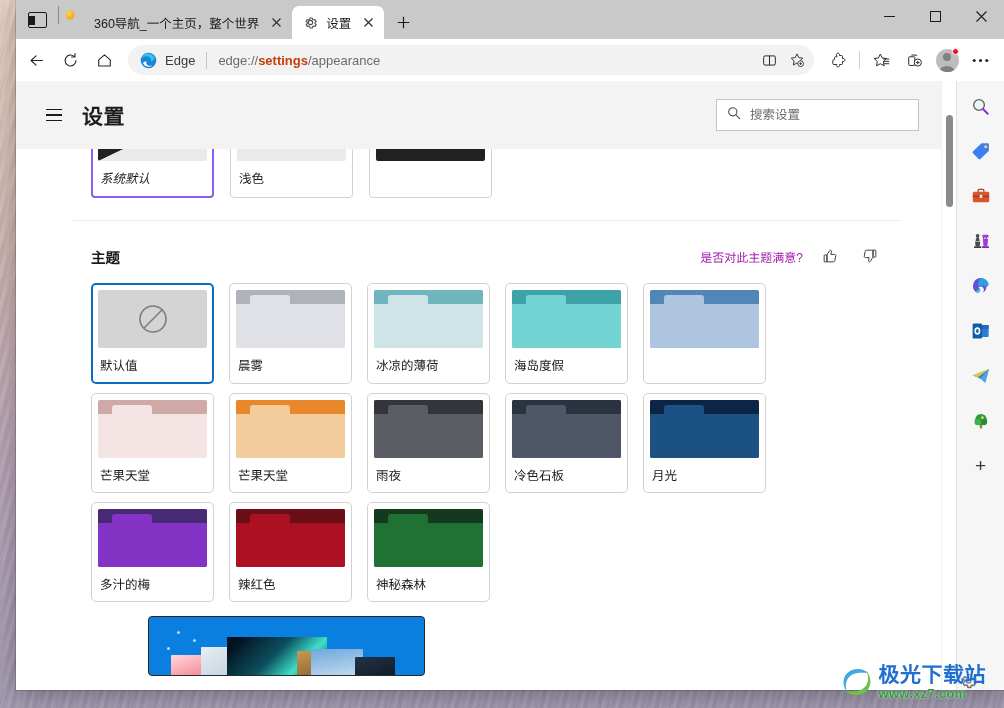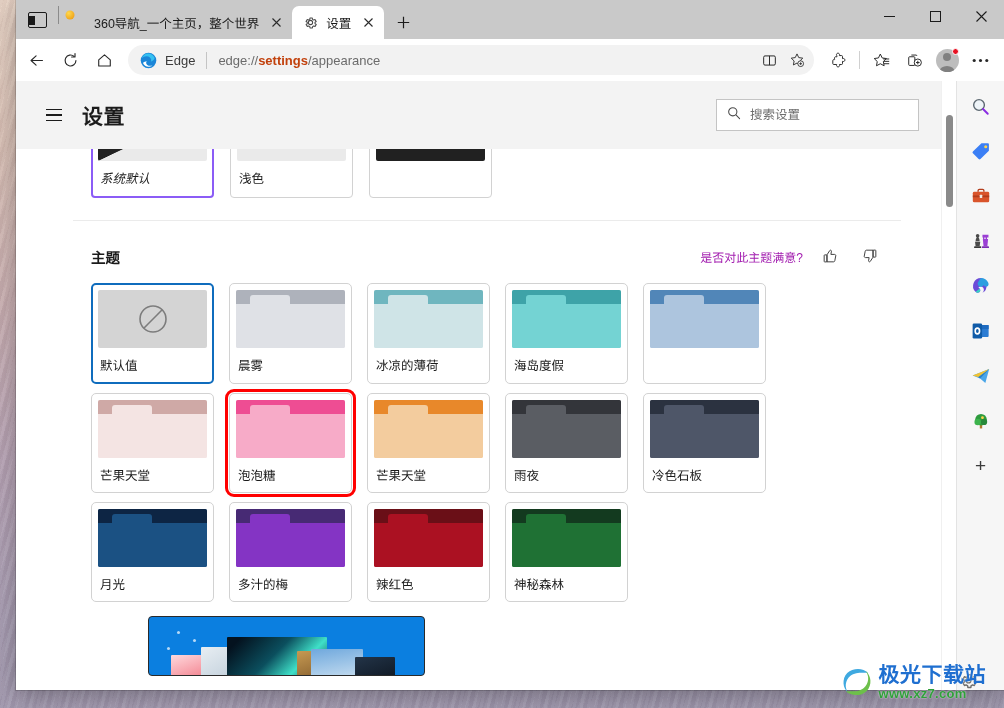--- a/index.html
+++ b/index.html
@@ -610,28 +610,20 @@
                   </div>
                 </div>
                 <div class="theme-card">
                   <div class="theme-preview" style="background: rgb(244, 228, 227);">
                     <span class="pv-top" style="background: rgb(207, 169, 166);"></span>
                     <span class="pv-tab" style="background: rgb(244, 228, 227);"></span>
                     <span class="pv-body" style="background: rgb(244, 228, 227);"></span>
                   </div>
                   <div class="theme-name">芒果天堂</div>
                 </div>
-                <div class="theme-card annotated">
-                  <div class="theme-preview" style="background: rgb(247, 171, 200);">
-                    <span class="pv-top" style="background: rgb(238, 77, 147);"></span>
-                    <span class="pv-tab" style="background: rgb(247, 171, 200);"></span>
-                    <span class="pv-body" style="background: rgb(247, 171, 200);"></span>
-                  </div>
-                  <div class="theme-name">泡泡糖</div>
-                </div>
                 <div class="theme-card">
                   <div class="theme-preview" style="background: rgb(243, 204, 158);">
                     <span class="pv-top" style="background: rgb(232, 136, 42);"></span>
                     <span class="pv-tab" style="background: rgb(243, 204, 158);"></span>
                     <span class="pv-body" style="background: rgb(243, 204, 158);"></span>
                   </div>
                   <div class="theme-name">芒果天堂</div>
                 </div>
                 <div class="theme-card">
                   <div class="theme-preview" style="background: rgb(90, 93, 99);">

